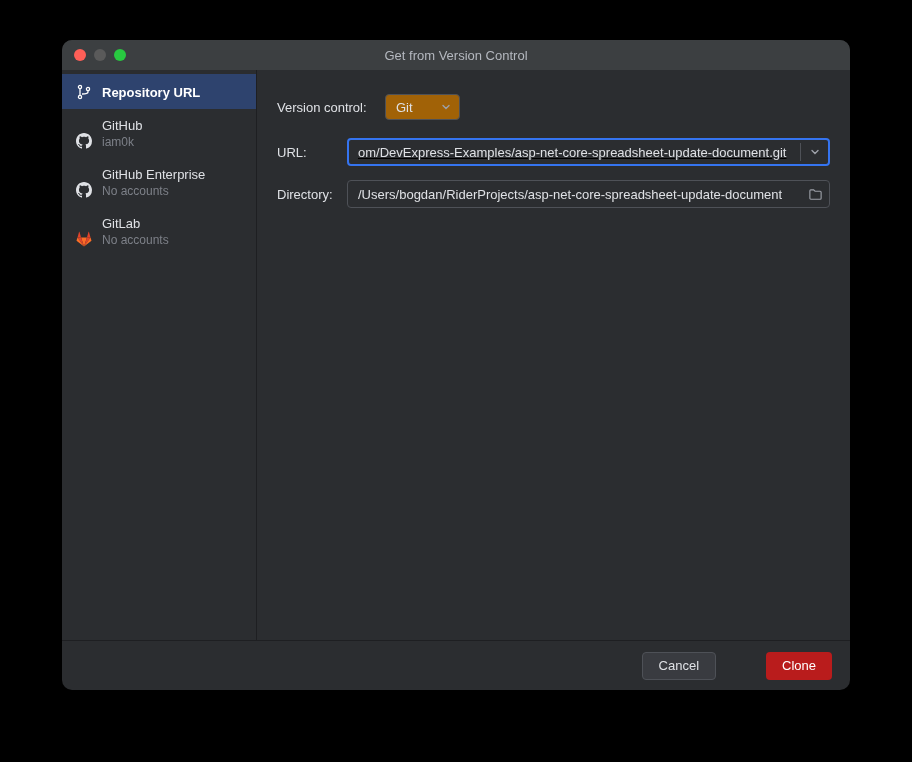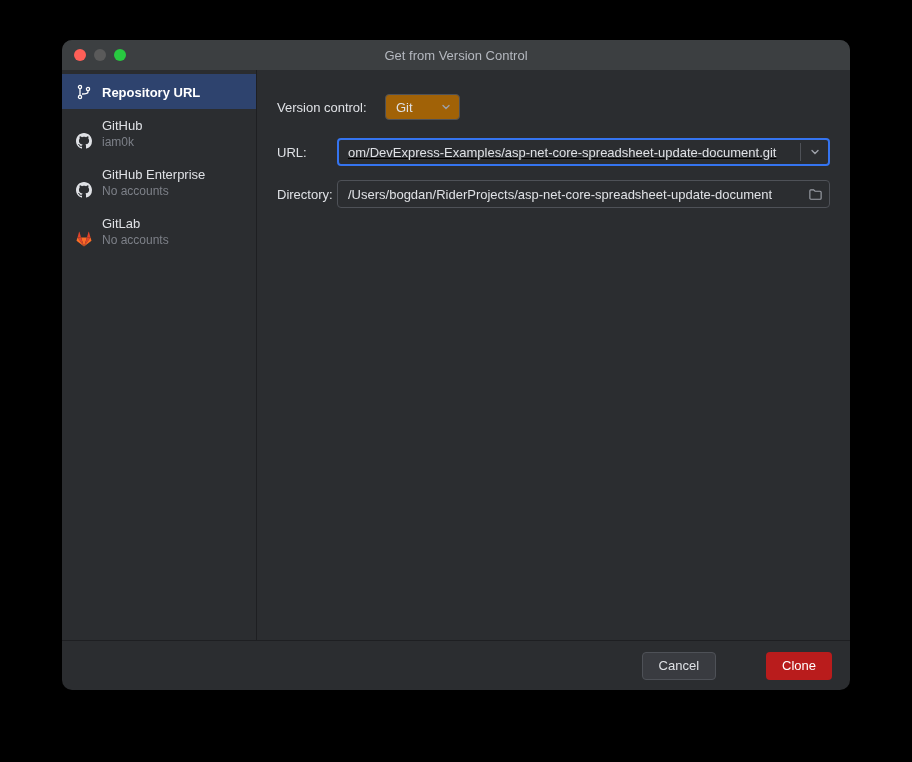--- a/index.html
+++ b/index.html
@@ -207,20 +207,21 @@
       margin-left: 40px;
     }
     .url-dir-block {
       display: flex;
       flex-direction: column;
       gap: 14px;
     }
     .row2 {
       display: flex;
       align-items: center;
+      gap: 10px;
     }
     .label2 {
       color: #dfe1e5;
       font-size: 13px;
       width: 60px;
       flex-shrink: 0;
     }
   </style>
 </head>
 <body>

